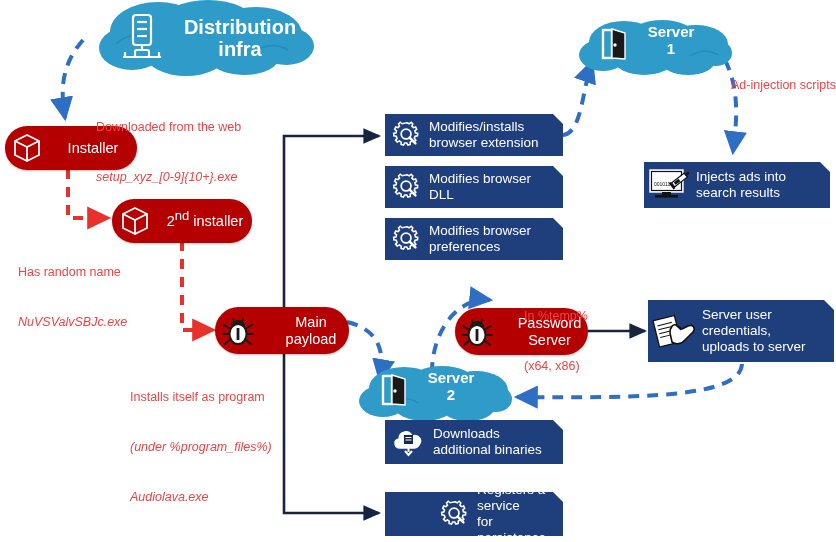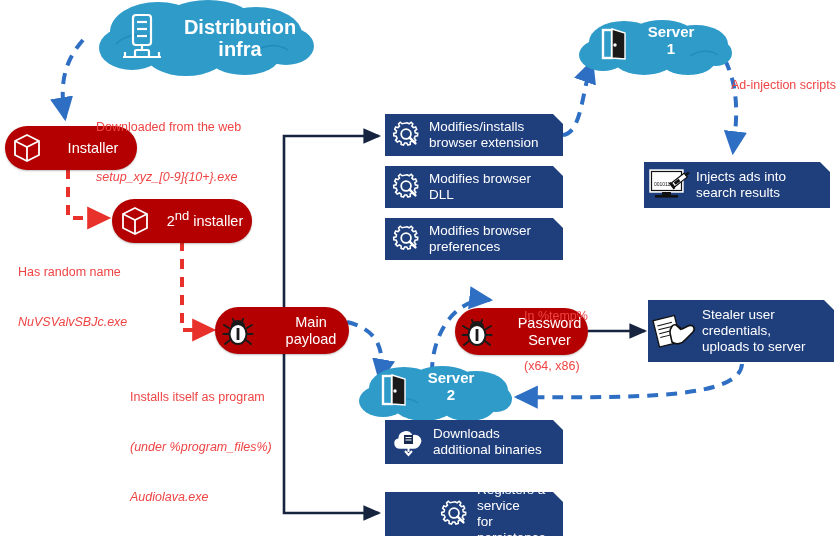--- a/index.html
+++ b/index.html
@@ -311,21 +311,21 @@
             <line x1="7" y1="18" x2="22" y2="18"></line>
             <line x1="7" y1="22" x2="22" y2="22"></line>
             <line x1="7" y1="26" x2="18" y2="26"></line>
           </g>
         </g>
         <path d="M18 24 C18 18 21 15 24 16 L30 20 L36 17 C41 15 44 19 41 23 L33 31 C30 35 24 36 20 33 z" fill="#fff" stroke="#111" stroke-width="1.6"></path>
         <path d="M25 17 L29 21" stroke="#111" stroke-width="1.1" fill="none"></path>
       </svg>
     </div>
     <div class="lbl">
-      <div>Stealer user</div>
+      <div>Server user</div>
       <div>credentials,</div>
       <div>uploads to server</div>
     </div>
   </div>
 
   <div class="node bbox" style="left:385px;top:420px;width:178px;height:44px;">
     <div class="ico" style="width:48px;">
       <svg width="36" height="32" viewBox="0 0 36 32" xmlns="http://www.w3.org/2000/svg">
         <path d="M9 22 C3 22 2 14 8 13 C8 5 19 3 21 10 C28 8 32 14 28 19 C27 21 25 22 23 22 z" fill="#fff" stroke="#fff" stroke-width="1.4"></path>
         <rect x="13" y="9" width="9" height="9" fill="#16294F"></rect>

